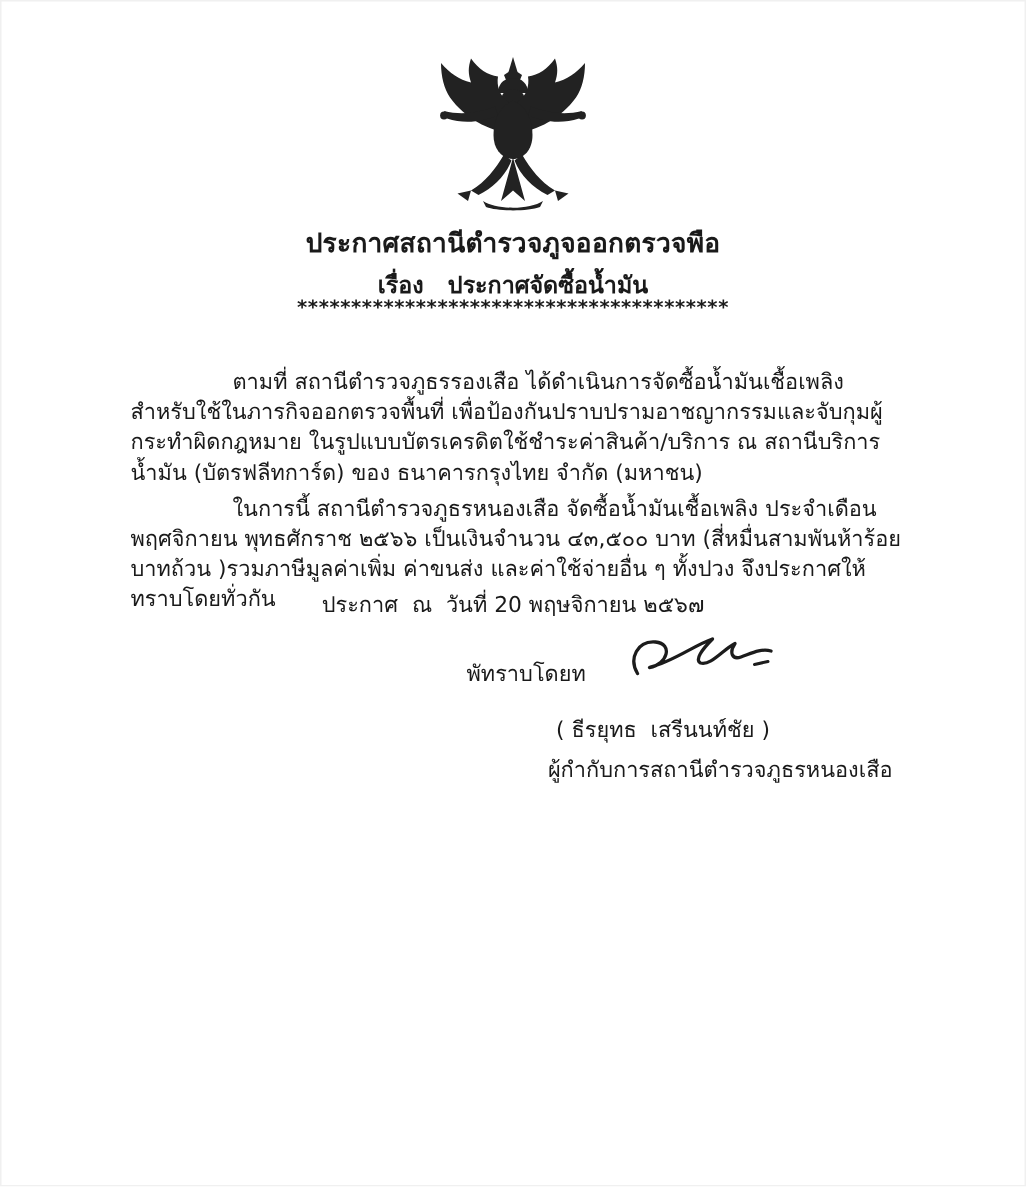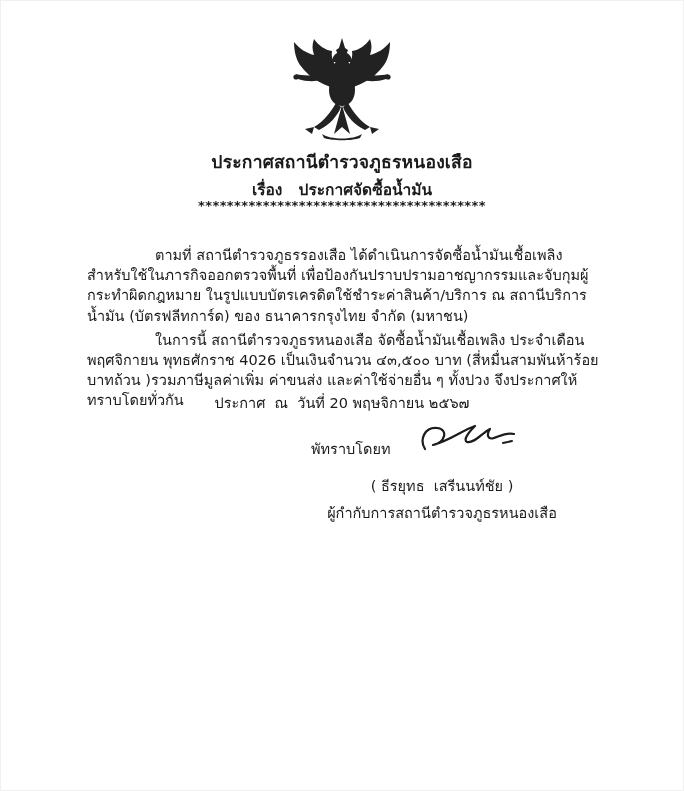--- a/index.html
+++ b/index.html
@@ -85,21 +85,21 @@
     position: absolute;
     left: 128px;
     top: 2px;
   }
   .sig-name {
     text-align: center;
     white-space: pre-wrap;
     margin-top: 13px;
   }
   .sig-position {
-    text-align: center;
+    text-align: right;
     white-space: pre-wrap;
     margin-top: 4px;
   }
 </style>
 </head>
 <body>
 
 <div class="page">
 
   <svg class="emblem" width="112" height="104" viewBox="0 0 112 104">
@@ -125,27 +125,27 @@
       <path d="M50 66 C44 76 38 84 28 90 L33 93 C43 88 51 80 55 70 Z"></path>
       <path d="M62 66 C68 76 74 84 84 90 L79 93 C69 88 61 80 57 70 Z"></path>
       <path d="M28 90 L19 92 L26 97 Z"></path>
       <path d="M84 90 L93 92 L86 97 Z"></path>
 
       <path d="M56 68 L48 97 L56 90 L64 97 Z"></path>
       <path d="M36 97 C45 103 67 103 76 97 L74 101 C66 104 46 104 38 101 Z"></path>
     </g>
   </svg>
 
-  <div class="center-line doc-title">ประกาศสถานีตำรวจภูธรหนองเสือ</div>
+  <div class="center-line doc-title">ประกาศสถานีตำรวจภูจออกตรวจพือ</div>
   <div class="center-line doc-subject">เรื่อง   ประกาศจัดซื้อน้ำมัน</div>
   <div class="center-line divider">****************************************</div>
 
   <div class="body-text">
     <p>ตามที่ สถานีตำรวจภูธรรองเสือ ได้ดำเนินการจัดซื้อน้ำมันเชื้อเพลิง สำหรับใช้ในภารกิจออกตรวจพื้นที่ เพื่อป้องกันปราบปรามอาชญากรรมและจับกุมผู้กระทำผิดกฎหมาย ในรูปแบบบัตรเครดิตใช้ชำระค่าสินค้า/บริการ ณ สถานีบริการน้ำมัน (บัตรฟลีทการ์ด) ของ ธนาคารกรุงไทย จำกัด (มหาชน)</p>
-    <p>ในการนี้ สถานีตำรวจภูธรหนองเสือ จัดซื้อน้ำมันเชื้อเพลิง ประจำเดือน พฤศจิกายน พุทธศักราช 4026 เป็นเงินจำนวน ๔๓,๕๐๐ บาท (สี่หมื่นสามพันห้าร้อยบาทถ้วน )รวมภาษีมูลค่าเพิ่ม ค่าขนส่ง และค่าใช้จ่ายอื่น ๆ ทั้งปวง จึงประกาศให้ทราบโดยทั่วกัน</p>
+    <p>ในการนี้ สถานีตำรวจภูธรหนองเสือ จัดซื้อน้ำมันเชื้อเพลิง ประจำเดือน พฤศจิกายน พุทธศักราช ๒๕๖๖ เป็นเงินจำนวน ๔๓,๕๐๐ บาท (สี่หมื่นสามพันห้าร้อยบาทถ้วน )รวมภาษีมูลค่าเพิ่ม ค่าขนส่ง และค่าใช้จ่ายอื่น ๆ ทั้งปวง จึงประกาศให้ทราบโดยทั่วกัน</p>
   </div>
 
   <div class="center-line date-line">ประกาศ  ณ  วันที่ 20 พฤษจิกายน ๒๕๖๗</div>
 
   <div class="sig-block">
     <div class="sig-row">
       <span class="sig-rank">พัทราบโดยท</span>
       <svg class="sig-mark" width="104" height="46" viewBox="0 0 104 46">
         <path d="M8 34 C2 24 8 12 20 13 C32 14 28 28 16 30 C32 26 46 15 58 11 C51 18 46 25 50 27 C57 29 65 18 73 14 C69 20 71 25 77 23 C83 21 90 17 97 19" stroke="#1c1c1c" stroke-width="2.2" fill="none" stroke-linecap="round" stroke-linejoin="round"></path>
         <path d="M86 28 L95 26" stroke="#1c1c1c" stroke-width="2" fill="none" stroke-linecap="round"></path>

